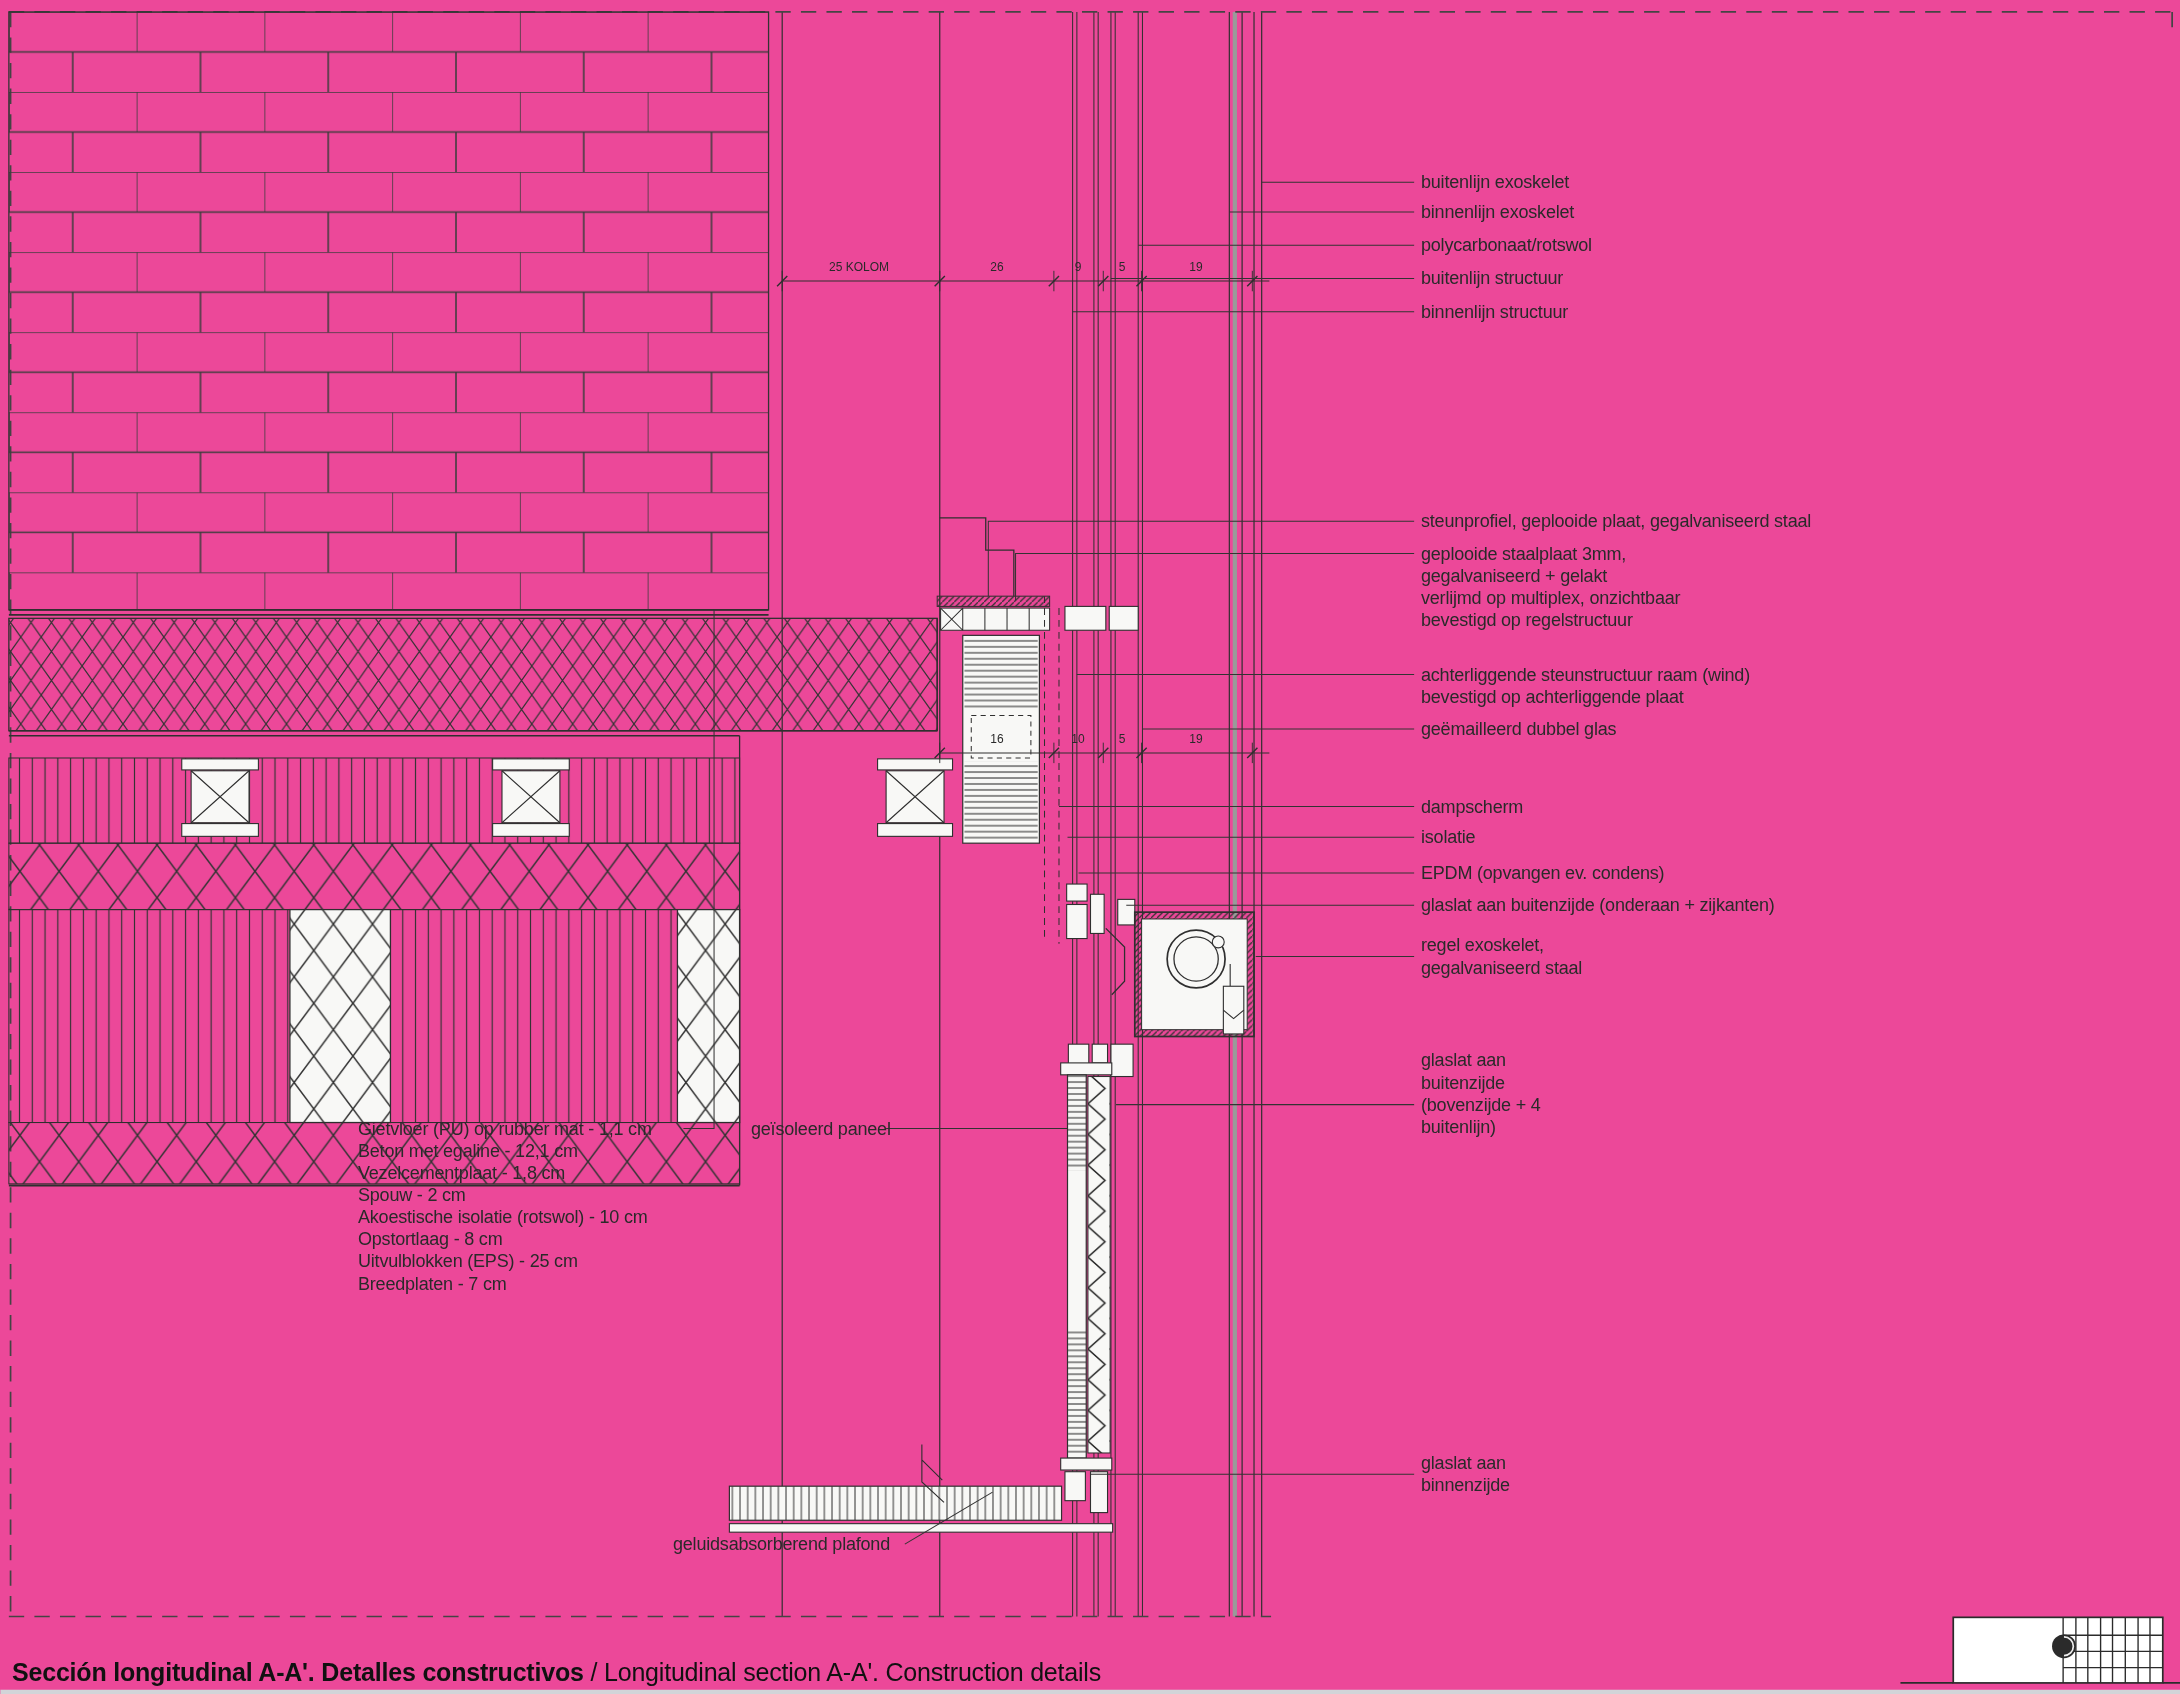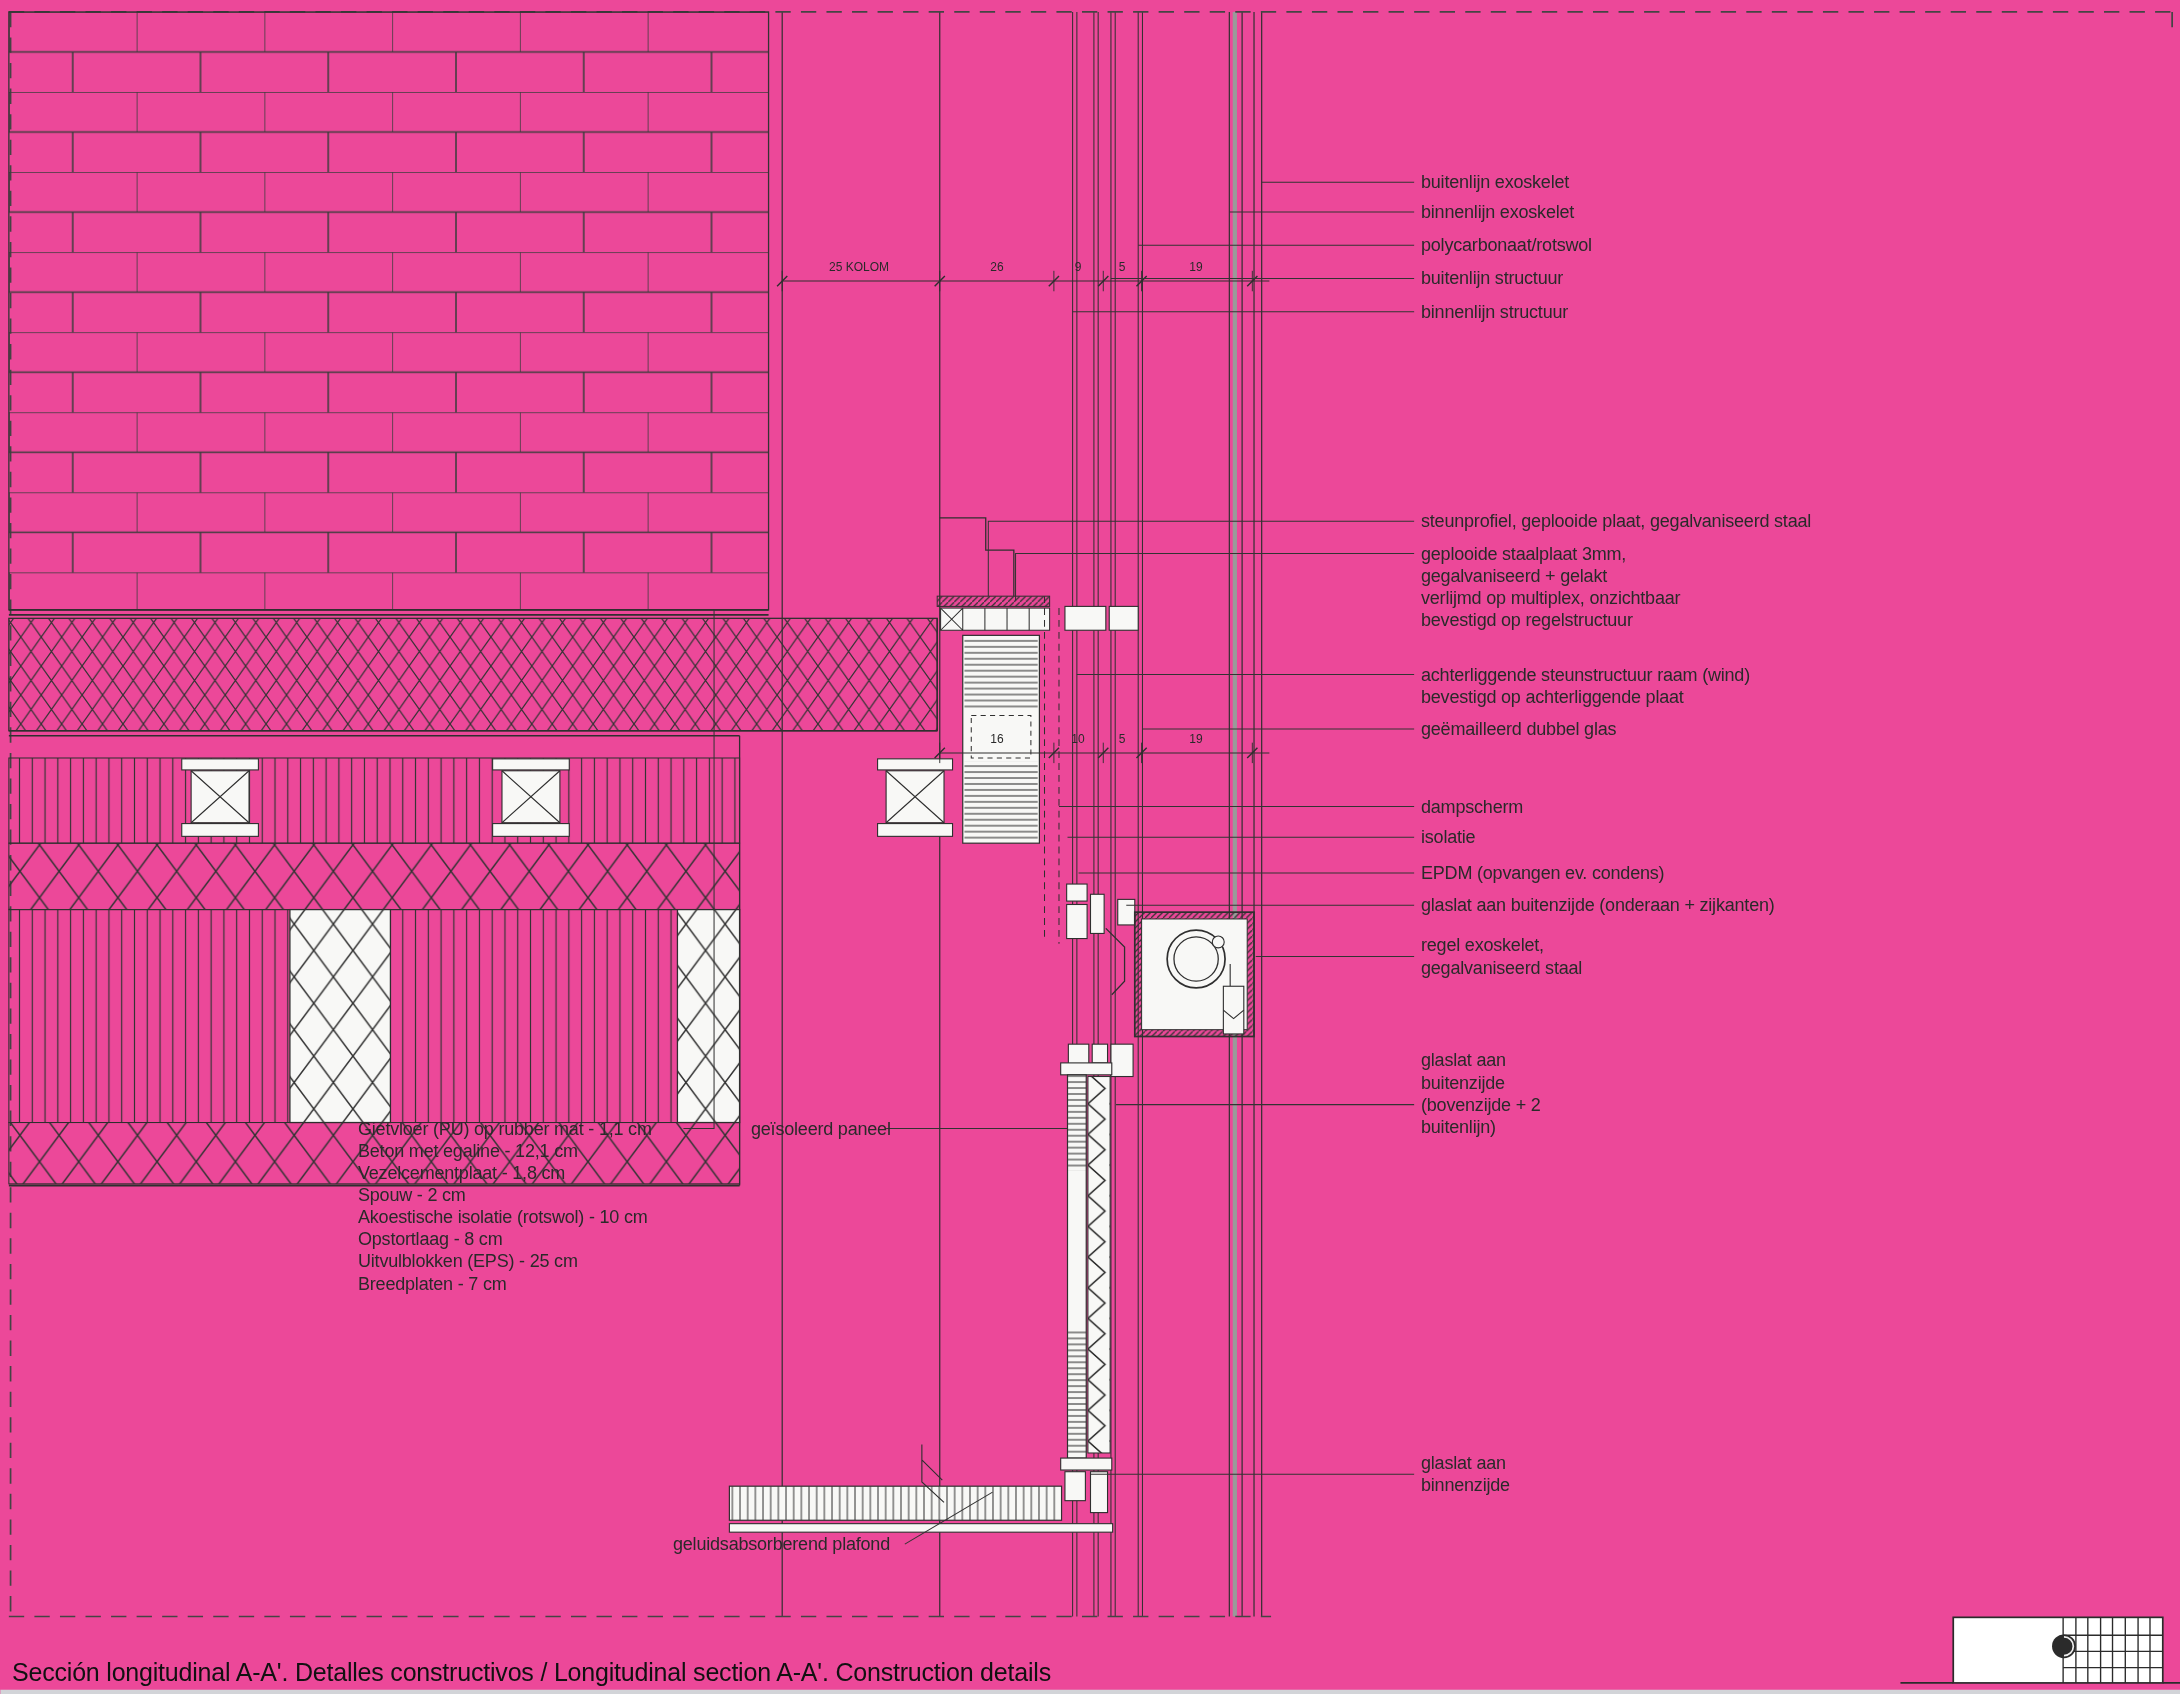--- a/index.html
+++ b/index.html
@@ -3,21 +3,21 @@
 <meta charset="utf-8">
 <style>
   html,body{margin:0;padding:0;background:#e9e9e7;}
   #stage{position:relative;width:2181px;height:1694px;background:#ec4899;overflow:hidden;
          font-family:"Liberation Sans","DejaVu Sans",sans-serif;color:#262626;}
   svg{position:absolute;left:0;top:0;}
   .lbl{position:absolute;font-size:18px;line-height:22px;letter-spacing:-0.2px;white-space:nowrap;color:#2a2a2a;}
   .lbl-r{text-align:left;width:324px;}
   .dim{position:absolute;font-size:12px;line-height:19px;white-space:nowrap;transform:translateX(-50%);color:#2a2a2a;}
   #title{position:absolute;left:12px;top:1658px;font-size:25px;letter-spacing:-0.2px;color:#111;}
-  #title .t-bold{font-weight:normal;}
+  #title .t-bold{font-weight:bold;}
 </style>
 </head>
 <body>
 
 <div id="stage">
 
 <svg width="2181" height="1694" viewBox="0 0 2560 1989">
   <defs>
     <pattern id="brick" width="150" height="94" patternUnits="userSpaceOnUse" patternTransform="translate(10,14)">
       <path d="M0,0 H150 M0,47 H150 M0,0 V47 M75,47 V94" stroke="#3c3c3c" stroke-width="1.8" fill="none"></path>
@@ -239,21 +239,21 @@
 
 <div class="lbl" style="left:1421px;top:796px">dampscherm</div>
 <div class="lbl" style="left:1421px;top:826px">isolatie</div>
 <div class="lbl" style="left:1421px;top:862px">EPDM (opvangen ev. condens)</div>
 <div class="lbl" style="left:1421px;top:894px">glaslat aan buitenzijde (onderaan + zijkanten)</div>
 <div class="lbl" style="left:1421px;top:934px">regel exoskelet,</div>
 <div class="lbl" style="left:1421px;top:957px">gegalvaniseerd staal</div>
 
 <div class="lbl" style="left:1421px;top:1049px">glaslat aan</div>
 <div class="lbl" style="left:1421px;top:1072px">buitenzijde</div>
-<div class="lbl" style="left:1421px;top:1094px">(bovenzijde + 2</div>
+<div class="lbl" style="left:1421px;top:1094px">(bovenzijde + 4</div>
 <div class="lbl" style="left:1421px;top:1116px">buitenlijn)</div>
 
 <div class="lbl" style="left:1421px;top:1452px">glaslat aan</div>
 <div class="lbl" style="left:1421px;top:1474px">binnenzijde</div>
 
 <div class="lbl lbl-r" style="left:358px;top:1118px">Gietvloer (PU) op rubber mat - 1,1 cm</div>
 <div class="lbl lbl-r" style="left:358px;top:1140px">Beton met egaline - 12,1 cm</div>
 <div class="lbl lbl-r" style="left:358px;top:1162px">Vezelcementplaat - 1,8 cm</div>
 <div class="lbl lbl-r" style="left:358px;top:1184px">Spouw - 2 cm</div>
 <div class="lbl lbl-r" style="left:358px;top:1206px">Akoestische isolatie (rotswol) - 10 cm</div>

